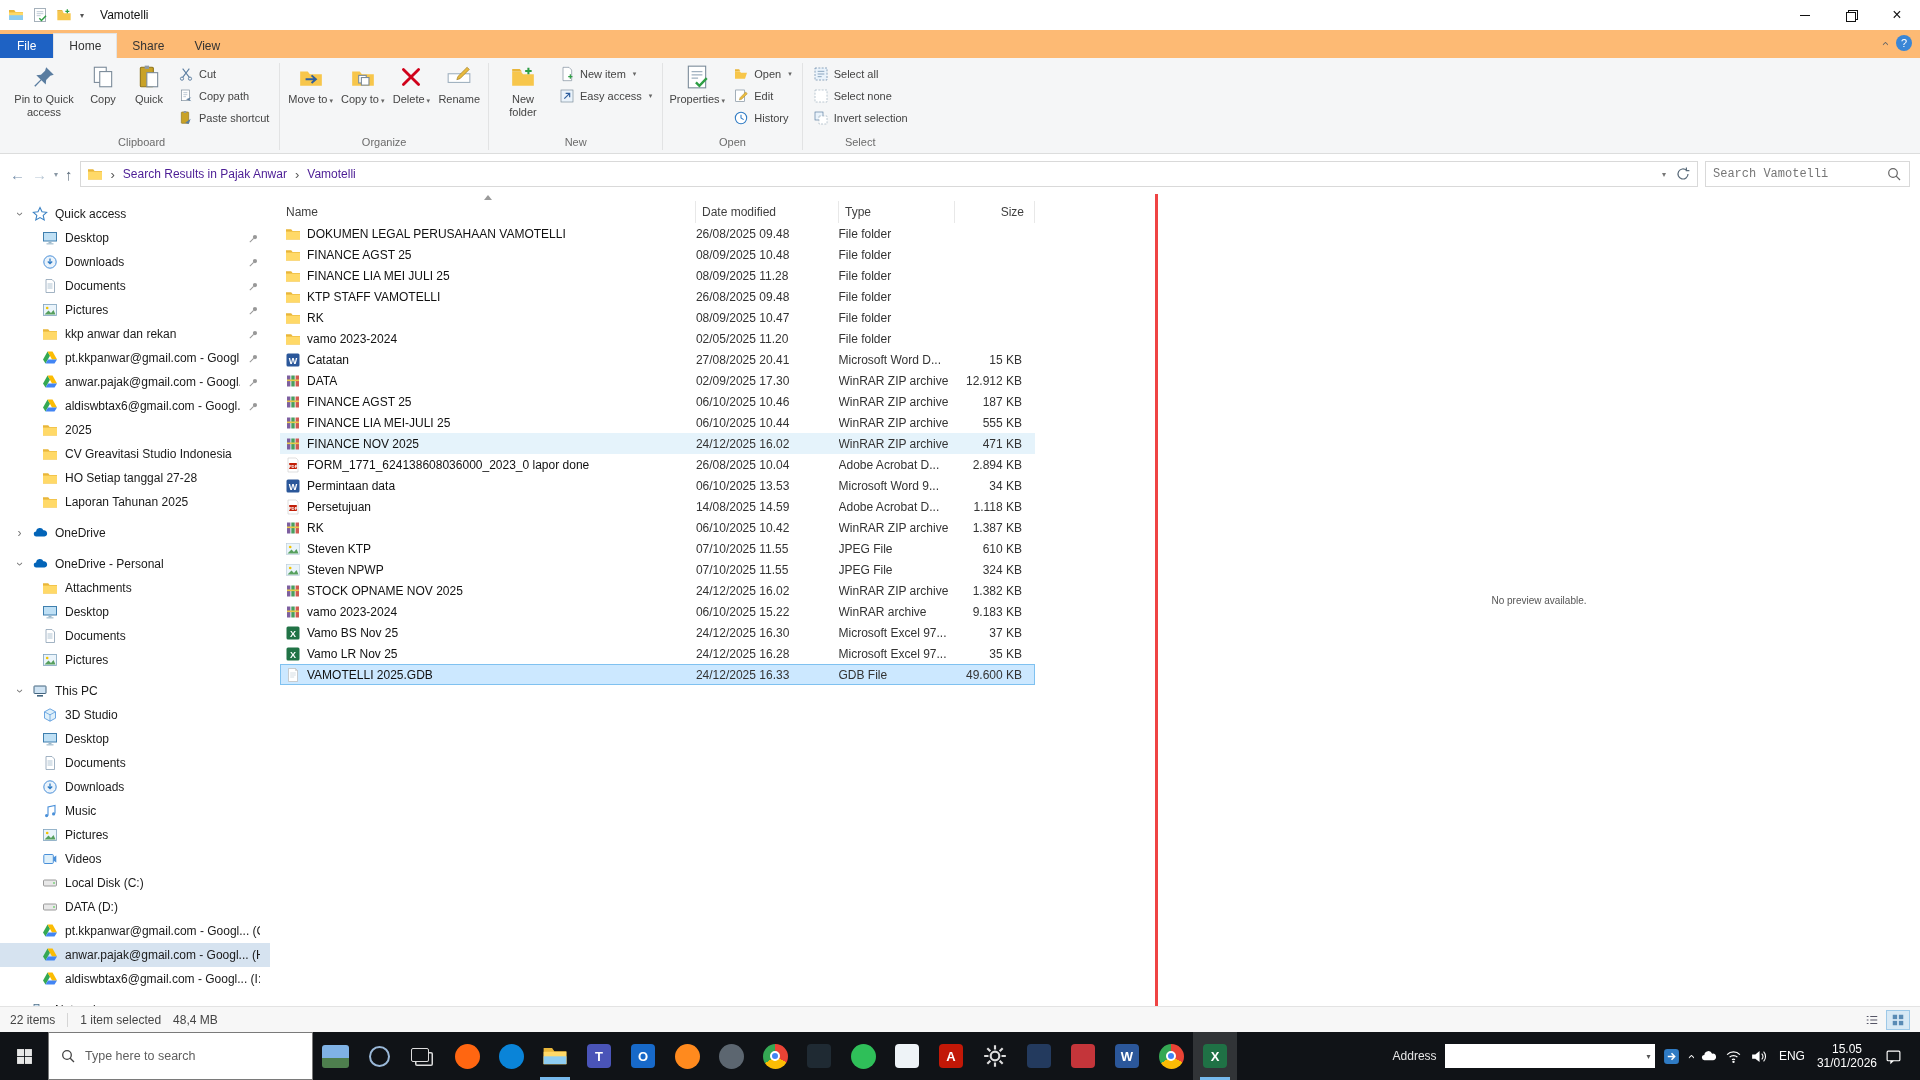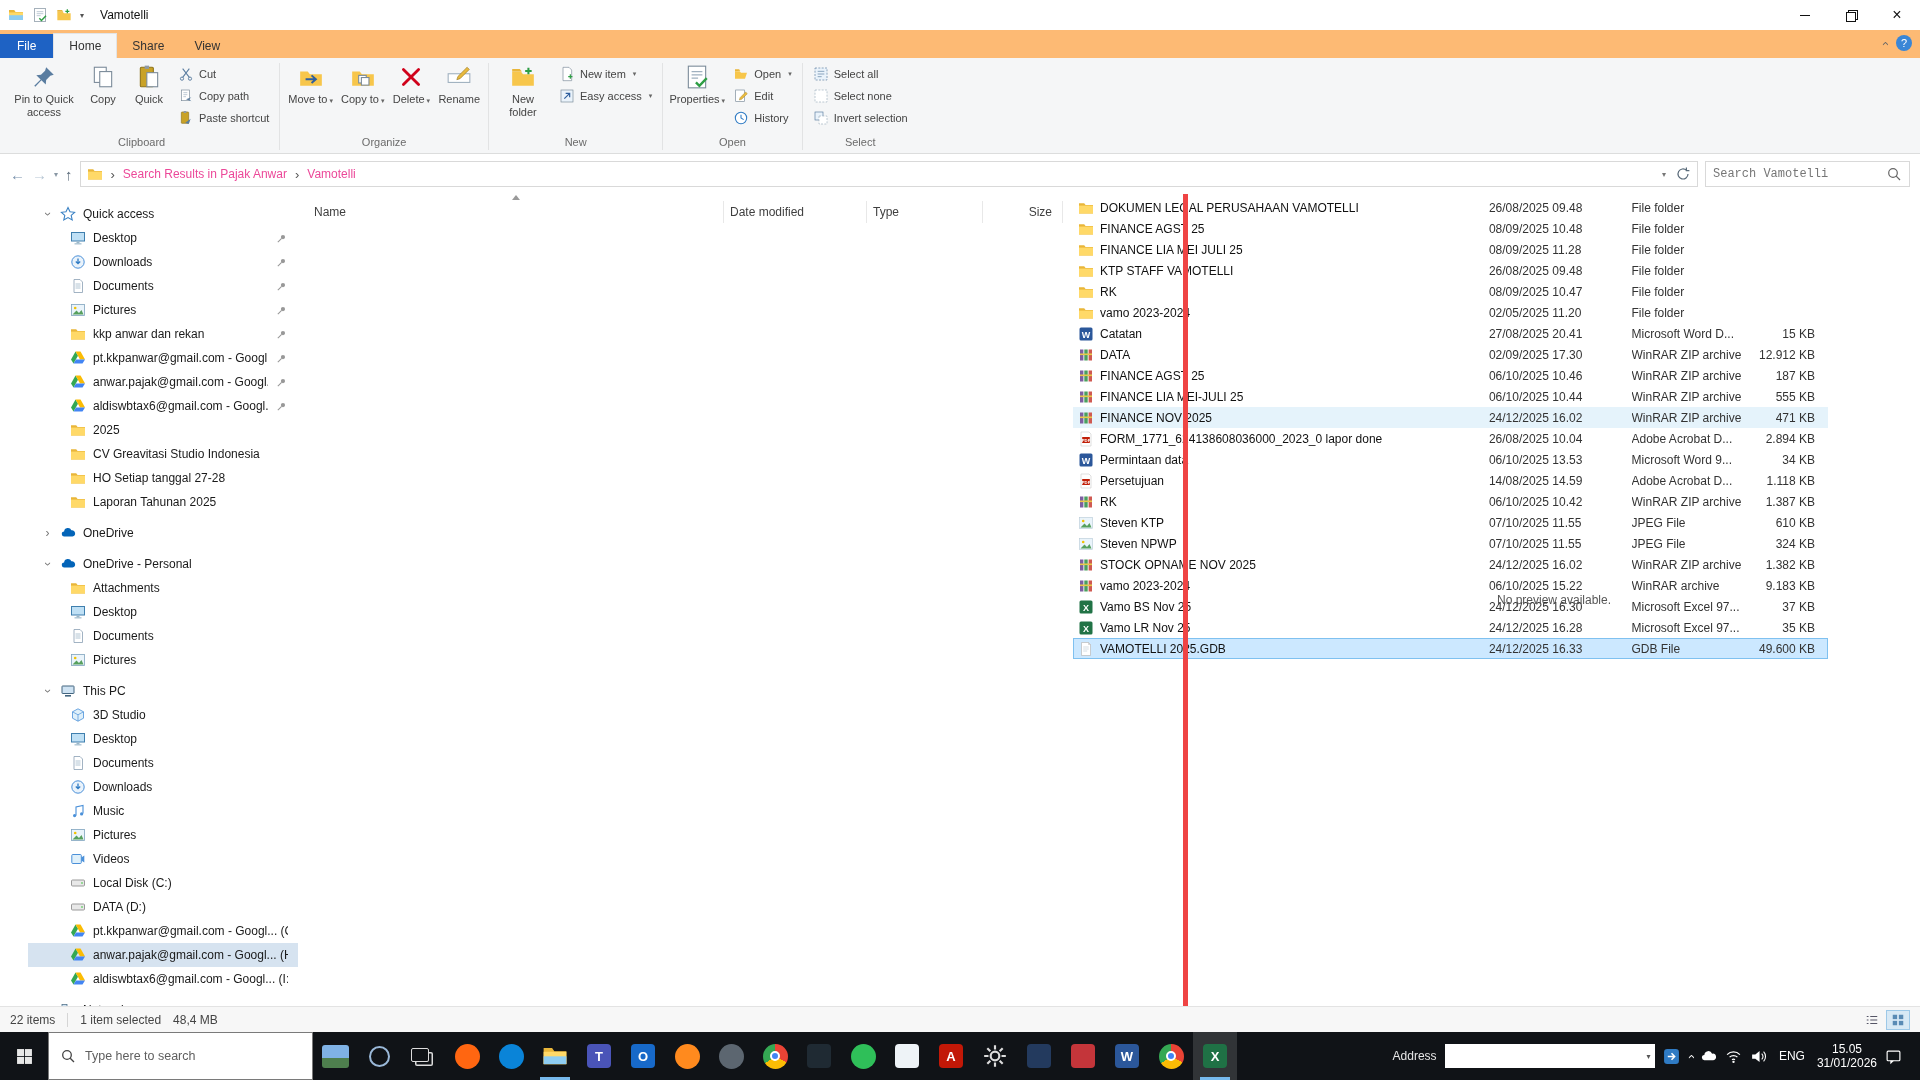--- a/index.html
+++ b/index.html
@@ -52,57 +52,57 @@
 
   
   .abar{height:40px;display:flex;align-items:center;background:#fff;padding:0 10px;gap:7px;flex:none;}
   .navg{font-size:15px;line-height:1;}
   .nav-back{color:#7b93ad;}
   .nav-fwd{color:#b7c6d4;}
   .nav-dd{font-size:8px;color:#8a98a5;}
   .nav-up{color:#5d6d7c;}
   .addrbox{flex:1;height:26px;border:1px solid #d9d9d9;display:flex;align-items:center;padding:0 6px;gap:5px;background:#fff;}
   .crumb-sep{color:#555;font-size:13px;padding:0 3px;}
-  .crumb{white-space:nowrap;color:#ec4899;}
+  .crumb{white-space:nowrap;color:#4c1d95;}
   .addr-fill{flex:1;}
   .addr-dd{font-size:8px;color:#777;padding:0 4px;}
   .searchbox{width:205px;height:26px;border:1px solid #d9d9d9;display:flex;align-items:center;padding:0 7px;gap:6px;background:#fff;font-family:Liberation Mono, monospace;}
   .searchbox input{border:none;outline:none;flex:1;font-size:12px;font-family:inherit;min-width:0;}
   .searchbox input::placeholder{color:#767676;}
 
   
-  .content{flex:1;display:flex;overflow:hidden;margin-left:28px;}
+  .content{flex:1;display:flex;overflow:hidden;}
   .sidebar{width:270px;padding-top:8px;overflow:hidden;flex:none;}
   .srow{height:24px;display:flex;align-items:center;gap:7px;padding:0 10px 0 14px;white-space:nowrap;}
   .srow.lvl1{padding-left:24px;}
   .srow.gap{margin-top:7px;}
   .srow.sel{background:#d6e3f0;}
   .chev{width:11px;flex:none;color:#777;font-size:12px;line-height:1;display:inline-block;text-align:center;}
   .chev.open{transform:rotate(90deg);}
   .slab{flex:1;overflow:hidden;text-overflow:clip;}
 
-  .filearea{width:885px;display:flex;flex-direction:row;padding-top:3px;flex:none;}
+  .filearea{width:885px;display:flex;flex-direction:column;padding-top:3px;flex:none;}
   .fhead{display:flex;height:26px;align-items:flex-end;color:#3f3f3f;margin-left:10px;flex:none;}
   .hc{display:flex;align-items:center;height:22px;border-right:1px solid #e8e8e8;padding-left:6px;position:relative;}
   .hc.name{width:416px;}
   .hc.date{width:143px;}
   .hc.type{width:116px;}
   .hc.size{width:80px;justify-content:flex-end;padding-right:10px;}
   .sortcaret{position:absolute;top:-6px;left:50%;margin-left:-4px;width:0;height:0;border-left:4px solid transparent;border-right:4px solid transparent;border-bottom:5px solid #9a9a9a;}
   .frows{flex:1;}
   .frow{display:flex;height:21px;align-items:center;margin-left:10px;width:755px;border:1px solid transparent;}
   .frow.hover{background:var(--hover);}
   .frow.selected{background:var(--sel);border-color:#7fc1f0;}
   .c{white-space:nowrap;overflow:hidden;}
   .c.name{width:416px;display:flex;align-items:center;gap:6px;padding-left:4px;color:#111;}
   .c.date{width:143px;color:#333;}
   .c.type{width:116px;color:#333;}
   .c.size{width:80px;text-align:right;padding-right:12px;color:#333;}
 
-  .preview{flex:1;border-left:5px solid #ef4444;display:flex;align-items:center;justify-content:center;color:#555;font-size:12px;}
+  .preview{flex:1;border-left:3px solid #ef4444;display:flex;align-items:center;justify-content:center;color:#555;font-size:10px;}
 
   
   .statusbar{height:26px;display:flex;align-items:center;padding:0 10px;gap:12px;border-top:1px solid #e3e3e3;background:#f7f7f7;color:#444;flex:none;}
   .vdiv{width:1px;height:14px;background:#d5d5d5;}
   .sb-right{margin-left:auto;display:flex;gap:2px;}
   .view-btn{width:24px;height:20px;display:flex;align-items:center;justify-content:center;border:1px solid transparent;}
   .view-btn.active{background:#d8e9f5;border-color:#9ec9e8;}
   .view-btn .ic{width:14px;height:14px;}
 
   

